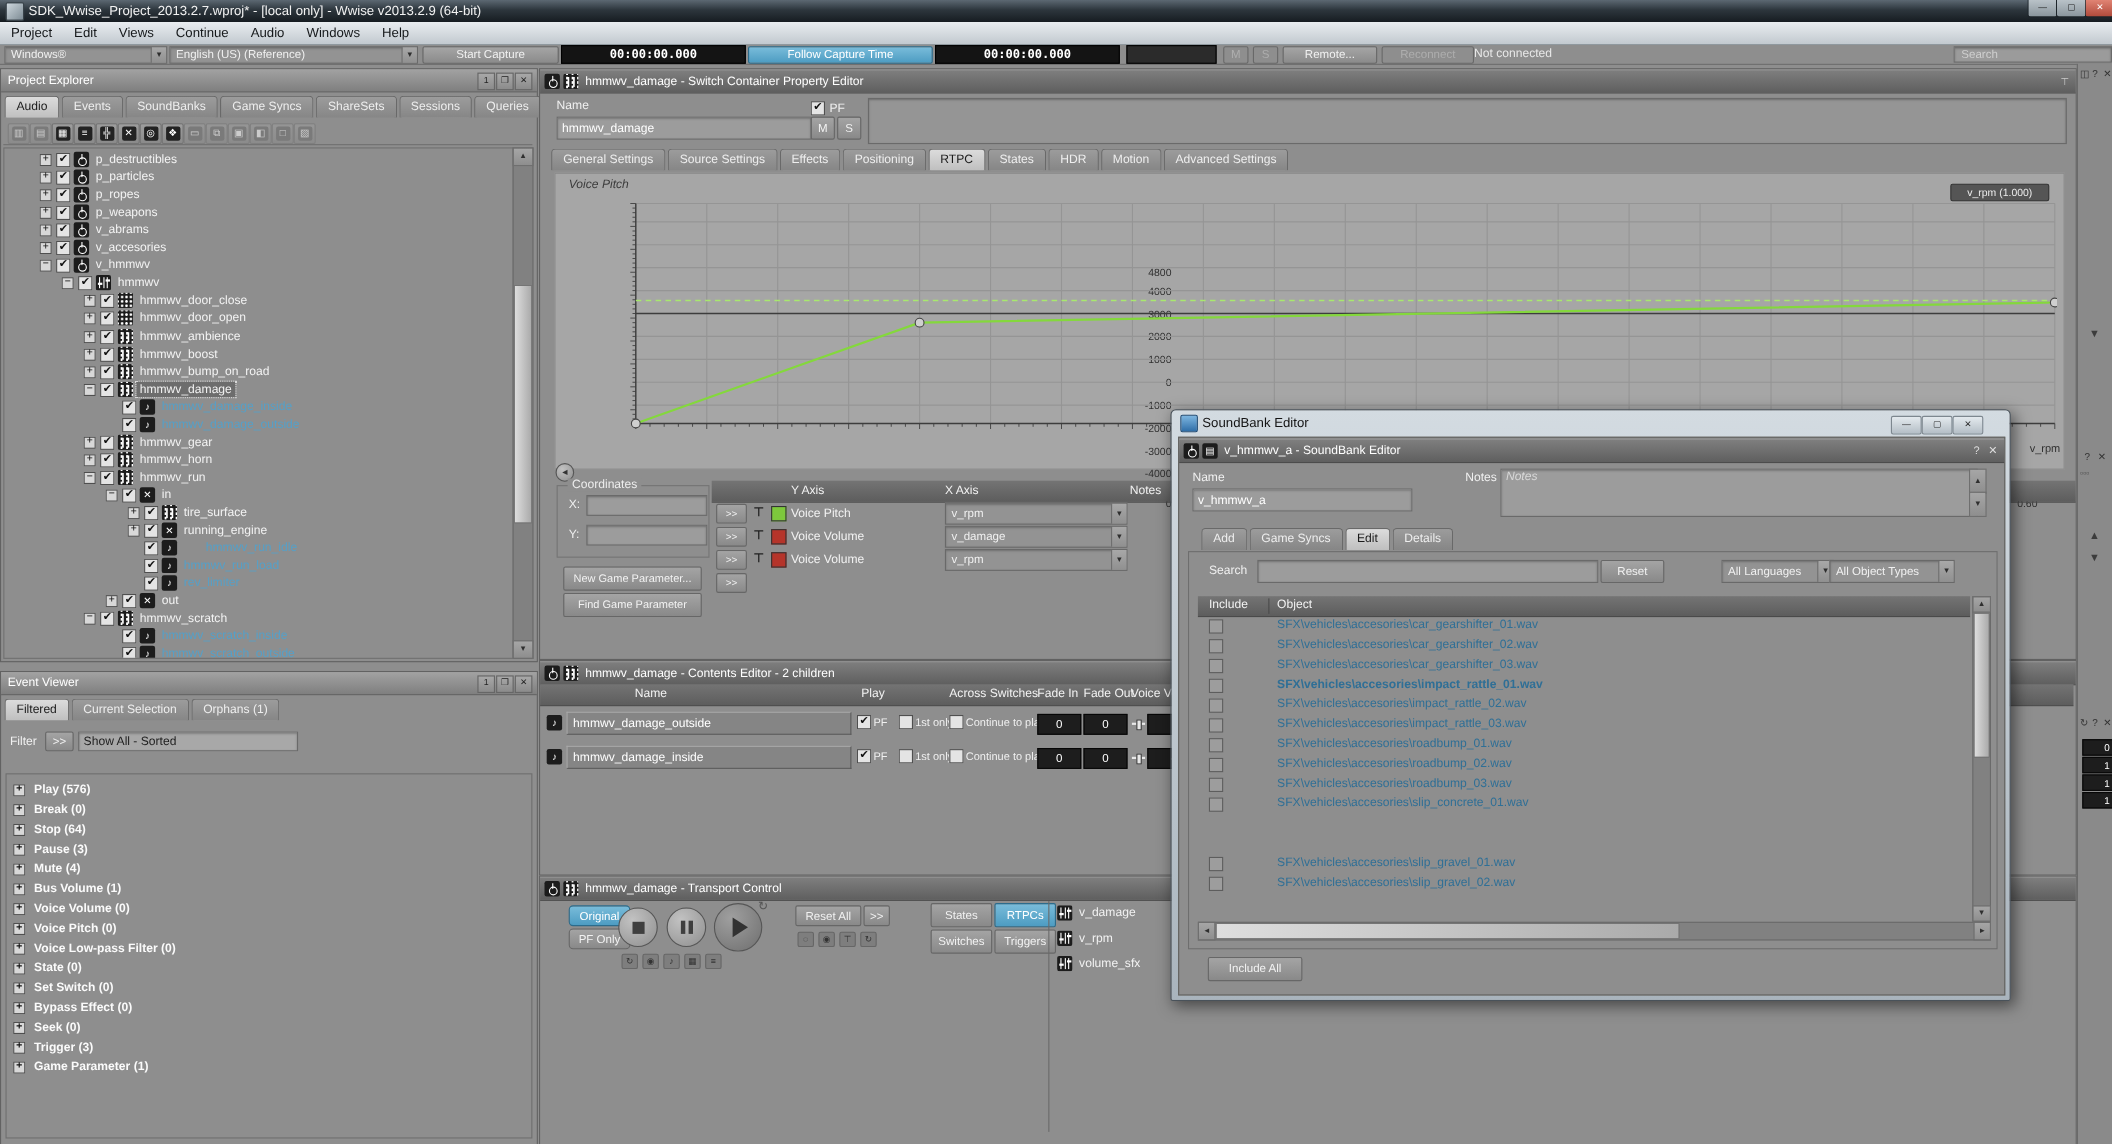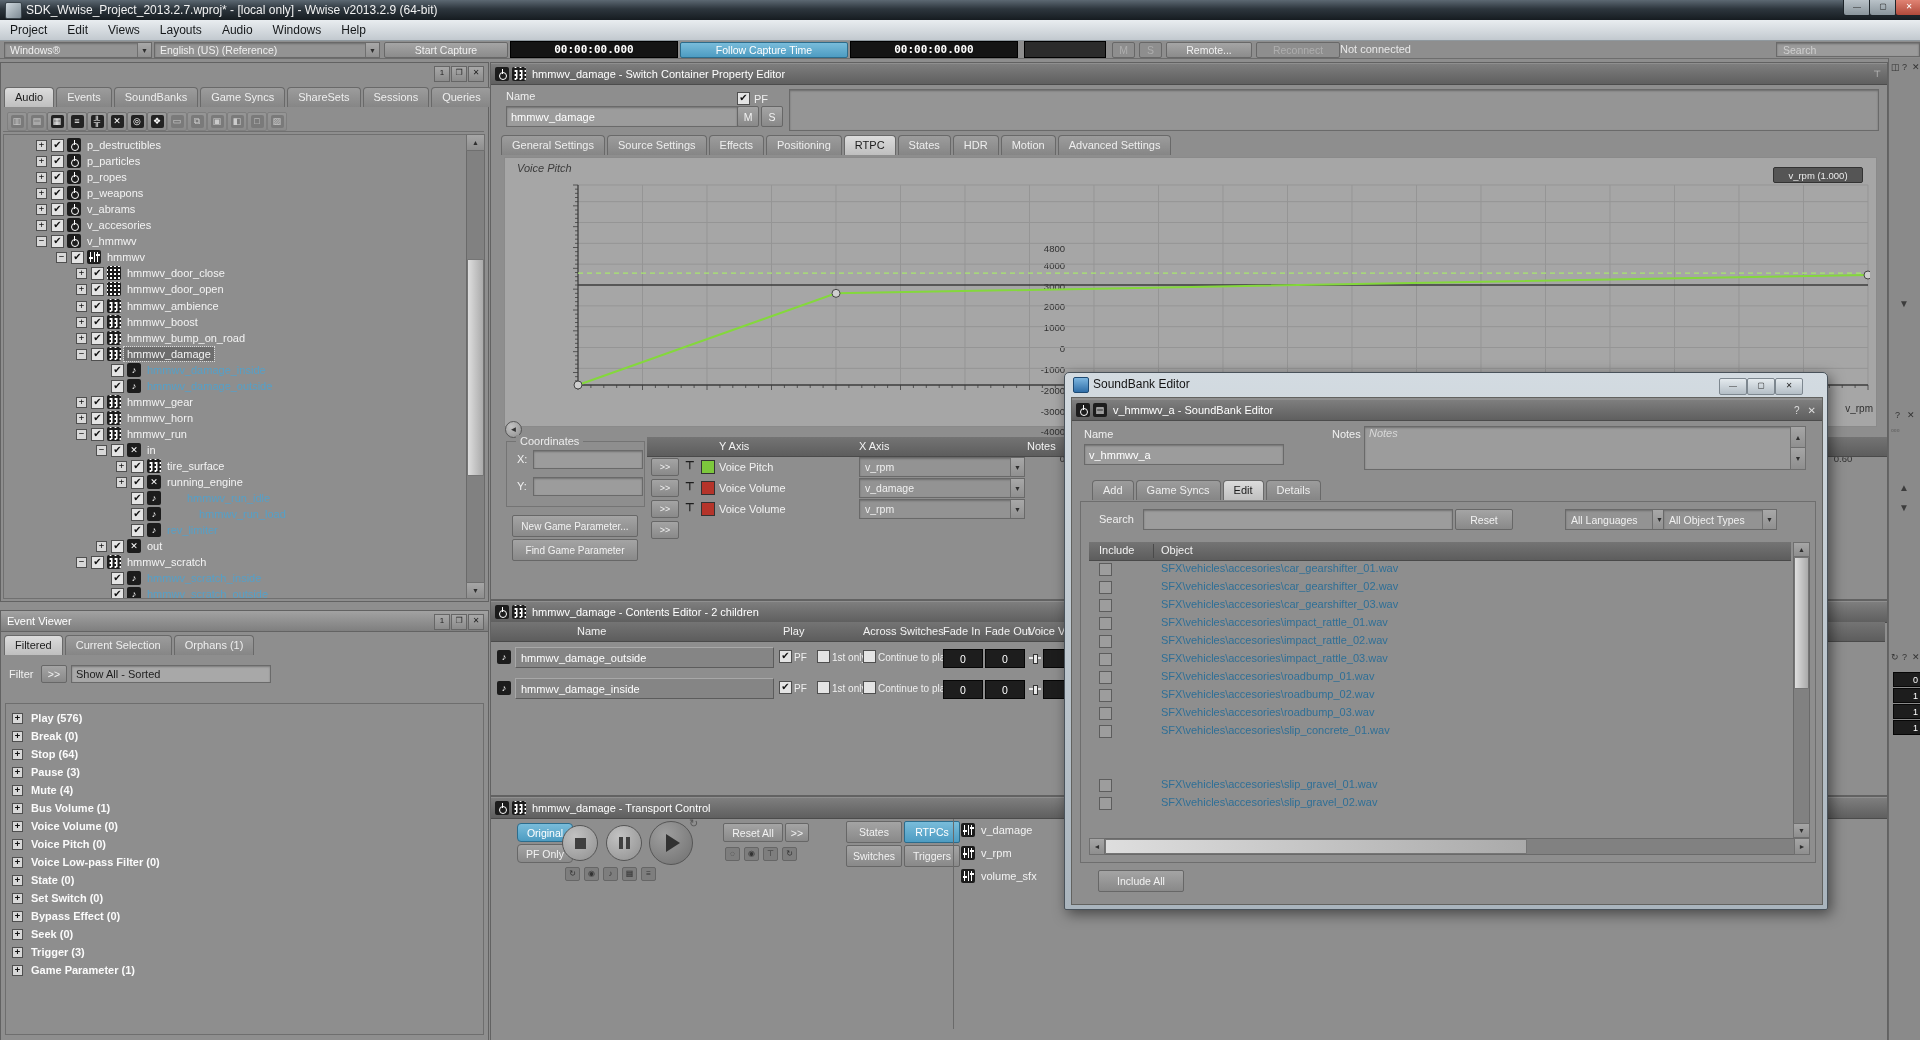--- a/index.html
+++ b/index.html
@@ -82,21 +82,21 @@
         <div class="wbtn" style="left: 1869px;">▢</div>
         <div class="wbtn close" style="left: 1895px;">✕</div>
       </div>
   </div>
 
   <div class="abs menubar">
       <div id="menubar" style="display:flex">
         <div class="menuitem">Project</div>
         <div class="menuitem">Edit</div>
         <div class="menuitem">Views</div>
-        <div class="menuitem">Layouts</div>
+        <div class="menuitem">Continue</div>
         <div class="menuitem">Audio</div>
         <div class="menuitem">Windows</div>
         <div class="menuitem">Help</div>
       </div>
     </div>
 
   <div class="abs toolbar">
     <div class="dd" style="left:4px;top:1px;width:146px;height:14px">
         <span class="txt">Windows®</span>
         <span class="arr">▼</span>
@@ -112,20 +112,23 @@
     <div class="timebox" style="left:1024px;width:80px;background:#2b2b2b"></div>
     <div class="tbtn dis" style="left:1112px;width:21px">M</div>
     <div class="tbtn dis" style="left:1139px;width:21px">S</div>
     <div class="tbtn" style="left:1166px;width:84px">Remote...</div>
     <div class="tbtn dis" style="left:1256px;width:82px">Reconnect</div>
     <div class="abs" style="left:1340px;top:2px;color:#e8e8e8">Not connected</div>
     <div class="searchbox" style="left:1776px;top:1px;width:130px;height:13px">Search</div>
   </div>
 
   <div class="panel" style="left:0px;top:62px;width:487px;height:538px">
+    <div class="ptitle">
+        <span>Project Explorer</span>
+      </div>
     <div class="pbtn" style="right:38px">1</div>
     <div class="pbtn" style="right:21px">❐</div>
     <div class="pbtn" style="right:4px">✕</div>
     <div class="tabs" style="left:3px;top:24px" id="pe-tabs">
         <div class="tab active">Audio</div>
         <div class="tab">Events</div>
         <div class="tab">SoundBanks</div>
         <div class="tab">Game Syncs</div>
         <div class="tab">ShareSets</div>
         <div class="tab">Sessions</div>
@@ -307,21 +310,21 @@
           <div class="lbl" style="position: absolute; left: 160px;">running_engine</div>
         </div>
         <div class="trow" style="left: 0px; top: 355px; width: 460px;">
           <div class="cb" style="position: absolute; left: 127px;">✔</div>
           <div class="icbox " style="position: absolute; left: 143px;">♪</div>
           <div class="lbl blue" style="position: absolute; left: 160px; margin-left: 20px;">hmmwv_run_idle</div>
         </div>
         <div class="trow" style="left: 0px; top: 371px; width: 460px;">
           <div class="cb" style="position: absolute; left: 127px;">✔</div>
           <div class="icbox " style="position: absolute; left: 143px;">♪</div>
-          <div class="lbl blue" style="position: absolute; left: 160px; margin-left: 32px;">hmmwv_run_load</div>
+          <div class="lbl blue" style="position: absolute; left: 160px;">hmmwv_run_load</div>
         </div>
         <div class="trow" style="left: 0px; top: 387px; width: 460px;">
           <div class="cb" style="position: absolute; left: 127px;">✔</div>
           <div class="icbox " style="position: absolute; left: 143px;">♪</div>
           <div class="lbl blue" style="position: absolute; left: 160px;">rev_limiter</div>
         </div>
         <div class="trow" style="left: 0px; top: 403px; width: 460px;">
           <div class="exp" style="position: absolute; left: 92px;">+</div>
           <div class="cb" style="position: absolute; left: 107px;">✔</div>
           <div class="icbox " style="position: absolute; left: 123px;">✕</div>
@@ -695,21 +698,21 @@
               <div class="link" style="position: absolute; left: 72px; top: 2px;">SFX\vehicles\accesories\car_gearshifter_01.wav</div>
             </div>
             <div style="position: absolute; left: 0px; top: 18px; width: 702px; height: 18px;">
               <div class="cb empty" style="position: absolute; left: 10px; top: 3px;"></div>
               <div class="link" style="position: absolute; left: 72px; top: 2px;">SFX\vehicles\accesories\car_gearshifter_02.wav</div>
             </div>
             <div style="position: absolute; left: 0px; top: 36px; width: 702px; height: 18px;">
               <div class="cb empty" style="position: absolute; left: 10px; top: 3px;"></div>
               <div class="link" style="position: absolute; left: 72px; top: 2px;">SFX\vehicles\accesories\car_gearshifter_03.wav</div>
             </div>
-            <div style="position: absolute; left: 0px; top: 54px; width: 702px; height: 18px;">
+            <div style="position: absolute; left: 0px; top: 54px; width: 702px; height: 18px; font-weight: bold;">
               <div class="cb empty" style="position: absolute; left: 10px; top: 3px;"></div>
               <div class="link" style="position: absolute; left: 72px; top: 2px;">SFX\vehicles\accesories\impact_rattle_01.wav</div>
             </div>
             <div style="position: absolute; left: 0px; top: 72px; width: 702px; height: 18px;">
               <div class="cb empty" style="position: absolute; left: 10px; top: 3px;"></div>
               <div class="link" style="position: absolute; left: 72px; top: 2px;">SFX\vehicles\accesories\impact_rattle_02.wav</div>
             </div>
             <div style="position: absolute; left: 0px; top: 90px; width: 702px; height: 18px;">
               <div class="cb empty" style="position: absolute; left: 10px; top: 3px;"></div>
               <div class="link" style="position: absolute; left: 72px; top: 2px;">SFX\vehicles\accesories\impact_rattle_03.wav</div>

